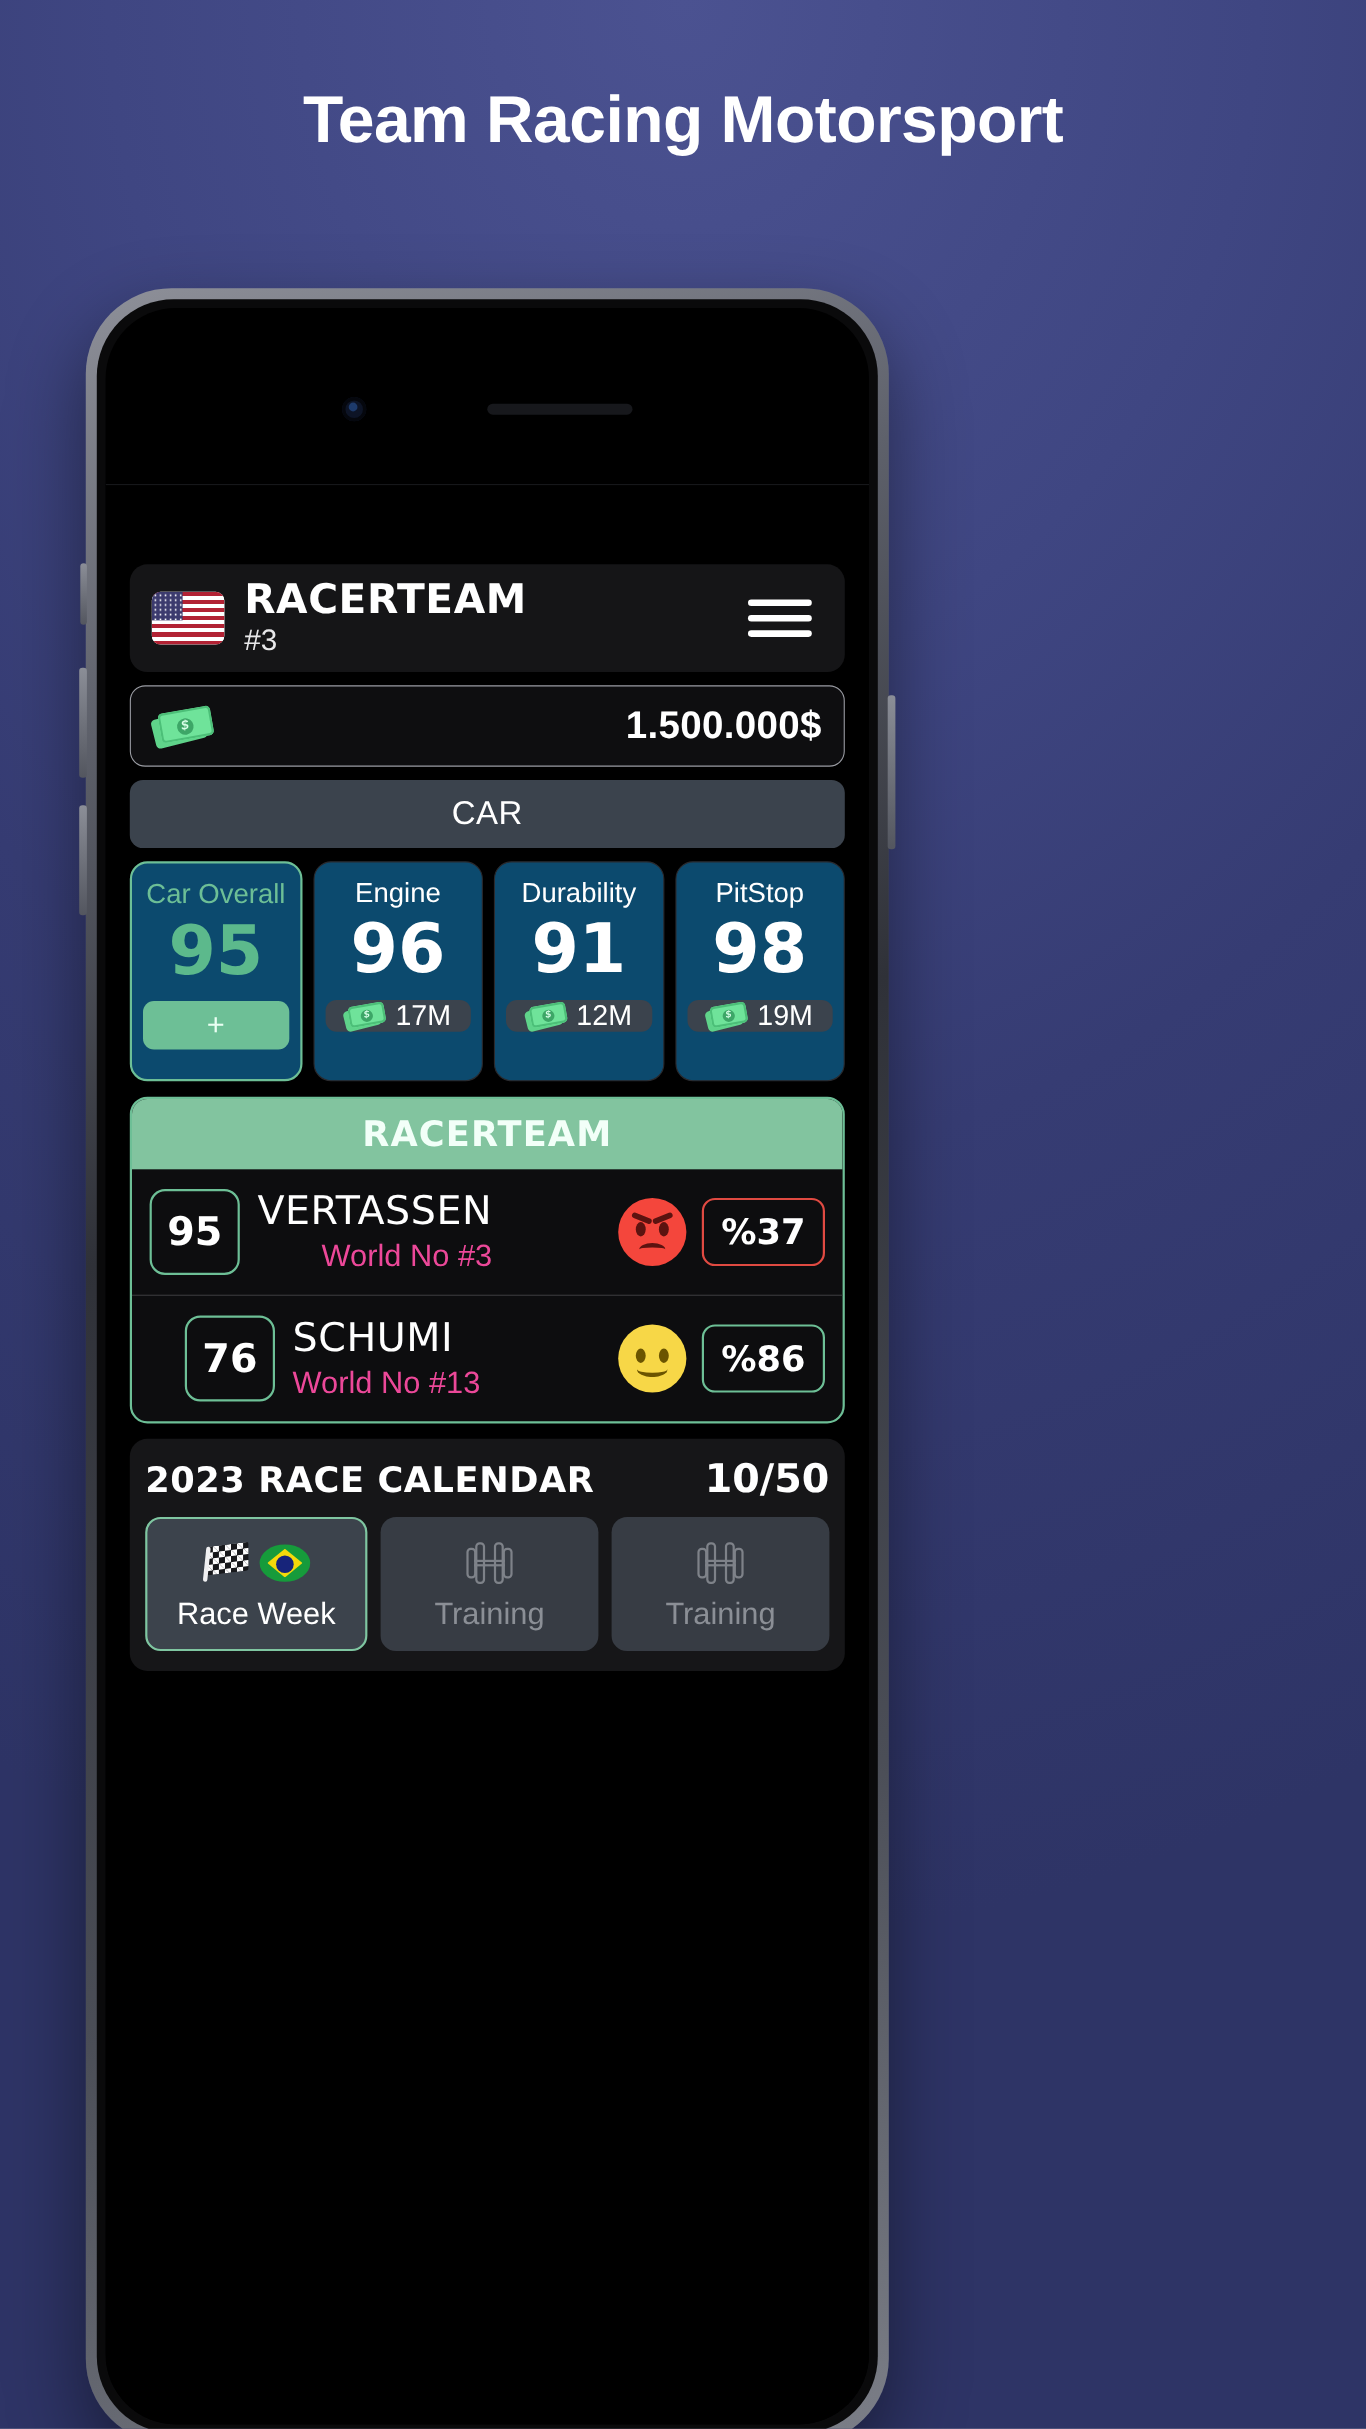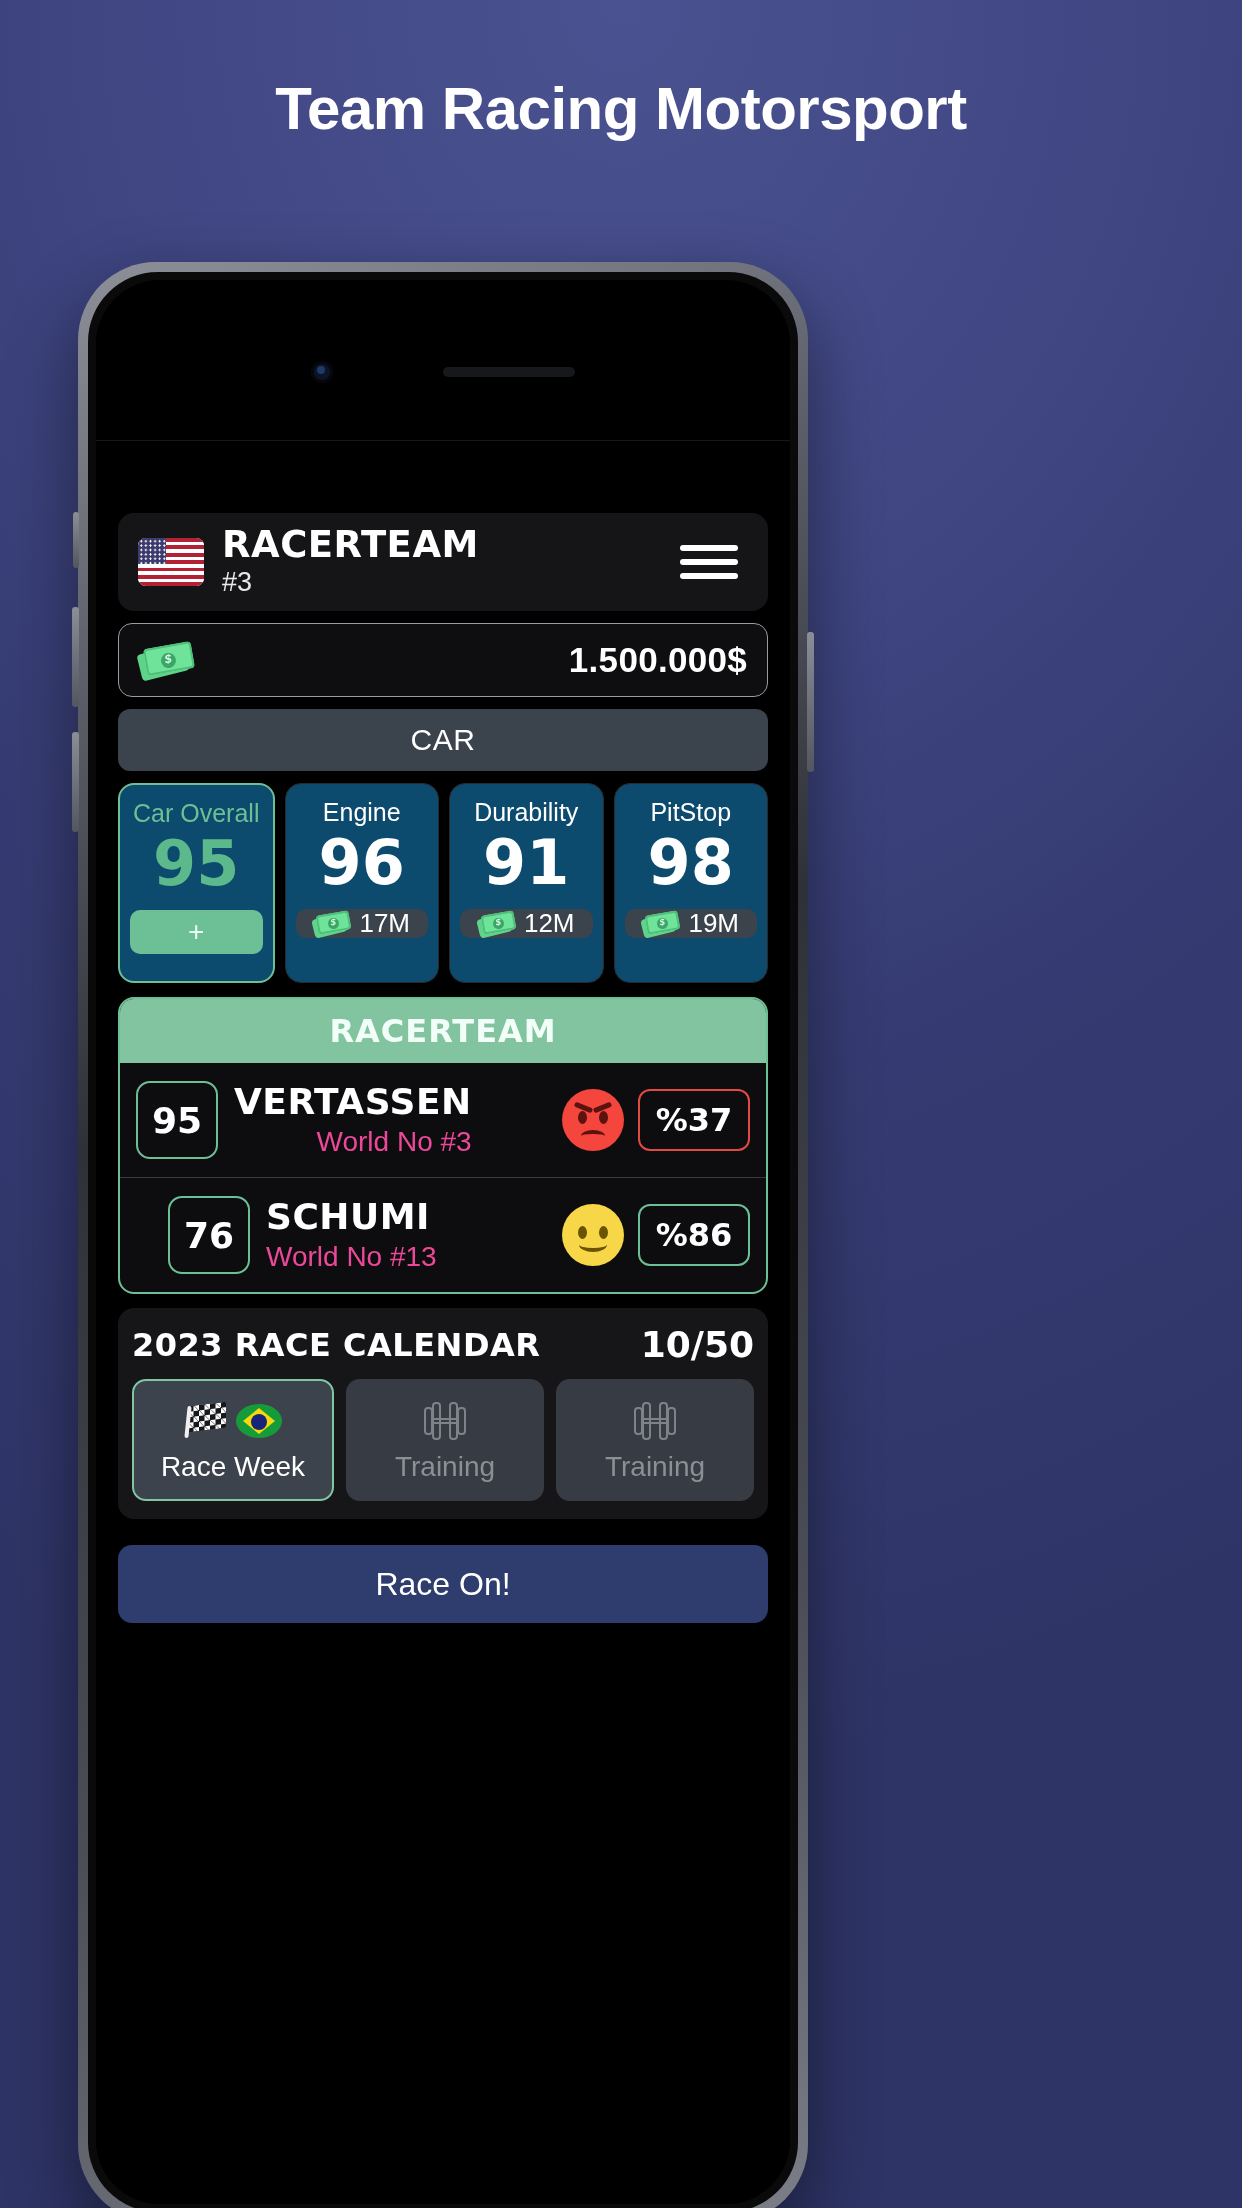--- a/index.html
+++ b/index.html
@@ -173,21 +173,21 @@
   }
   .driver + .driver{ border-top:1px solid #3a3a3e;padding-left:48px; }
   .rating{
     width:82px;height:78px;border-radius:14px;
     border:2px solid #6dbf96; background:#0d0d0f;
     display:flex;align-items:center;justify-content:center;
     color:#ffffff;font-size:36px;font-weight:bold;
     font-family:"DejaVu Sans", sans-serif;
   }
   .dinfo{display:flex;flex-direction:column;}
-  .dname{color:#fff;font-size:36px;font-weight:bold;letter-spacing:.5px;line-height:1.1;
+  .dname{color:#fff;font-size:36px;font-weight:normal;letter-spacing:.5px;line-height:1.1;
          font-family:"DejaVu Sans", sans-serif;}
   .drank{color:#ec4899;font-size:28px;line-height:1.2;margin-top:3px;text-align:right;}
   .dright{margin-left:auto;display:flex;align-items:center;gap:14px;}
   .mood{width:62px;height:62px;border-radius:50%;position:relative;}
   .mood.angry{background:#f4463c;}
   .mood.happy{background:#f7d747;}
   .mood .eye{position:absolute;width:9px;height:13px;border-radius:50%;background:#3a1210;top:22px;}
   .mood.angry .eye{background:#5c1310;}
   .mood .eye.l{left:16px;} .mood .eye.r{right:16px;}
   .mood.angry .brow{position:absolute;width:19px;height:5px;border-radius:3px;background:#5c1310;top:16px;}
@@ -431,18 +431,17 @@
                   <span class="pl2 b"></span>
                     <span class="pl b"></span>
                 </span>
               </div>
               <div class="wlabel">Training</div>
             </div>
 
           </div>
         </div>
 
-        <div class="race-on">Race On!</div>
 
       </div>
     </div>
   </div>
 </div>
 
 </body></html>

